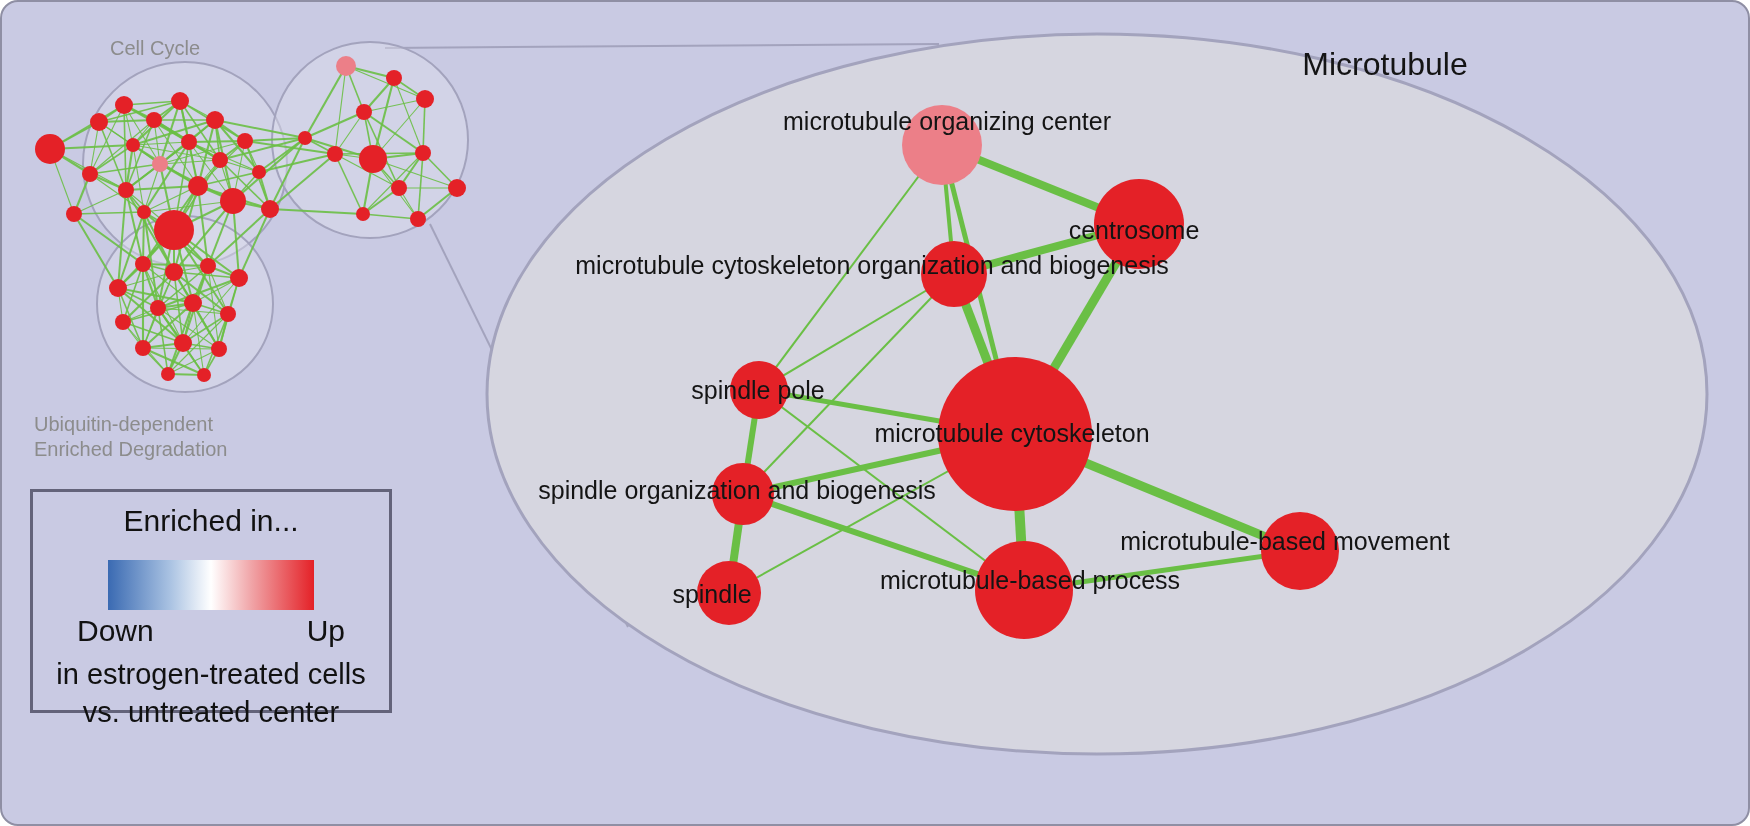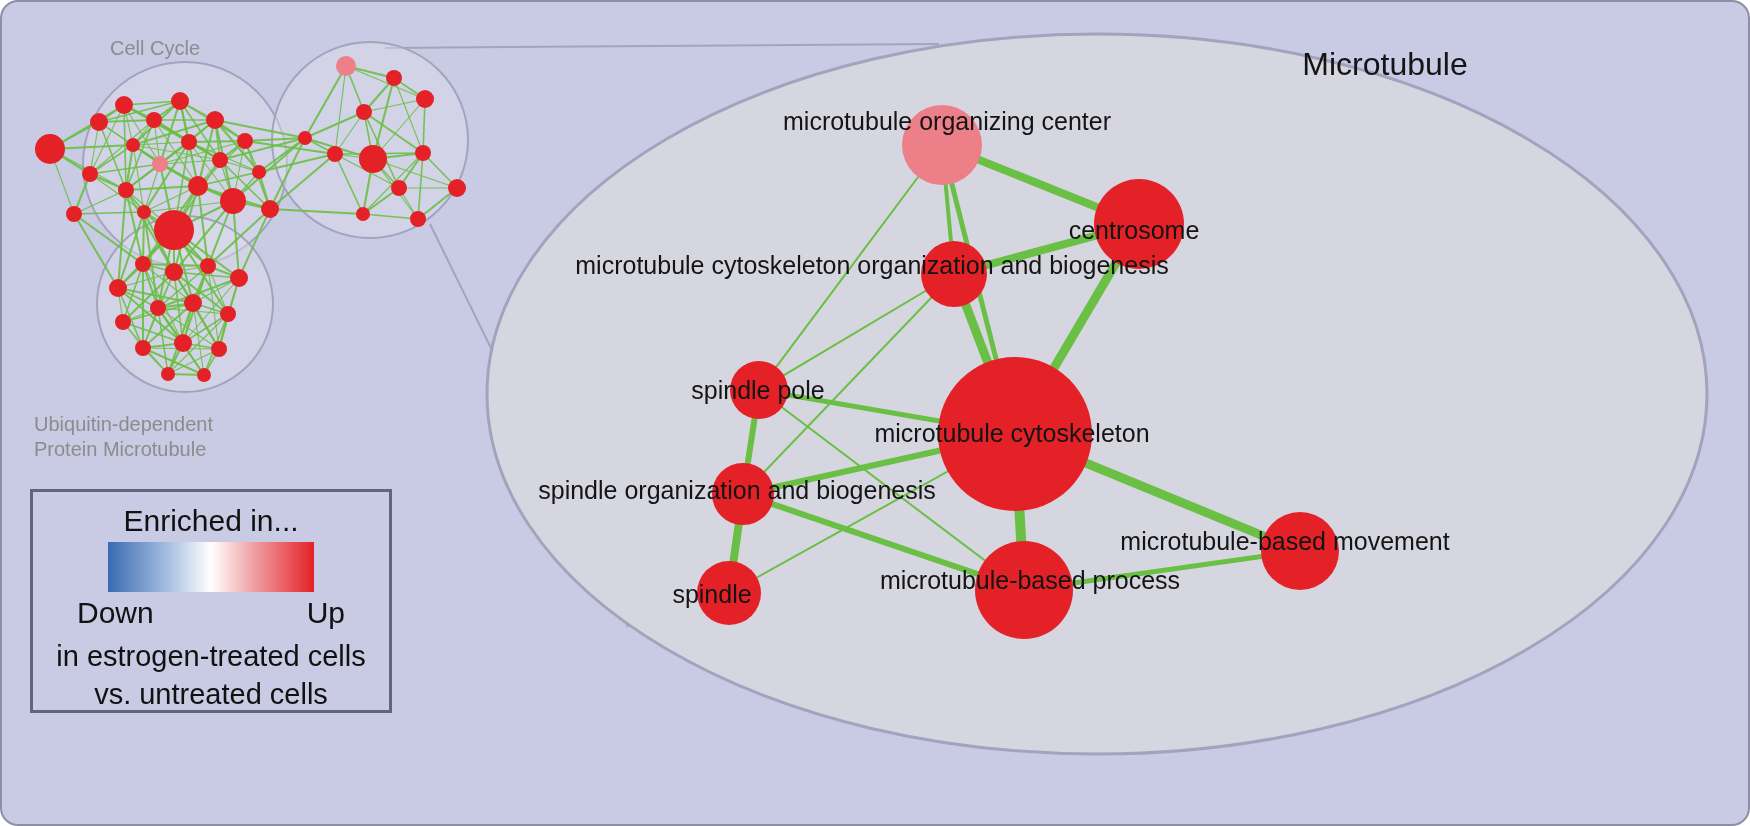--- a/index.html
+++ b/index.html
@@ -18,21 +18,21 @@
   .flabel.black { color: #141414; }
   .flabel.center { text-align: center; }
   .legend {
     position: absolute; left: 28px; top: 487px;
     width: 362px; height: 224px;
     border: 3px solid #63637a;
     background: #c9cae3;
     text-align: center;
     padding-top: 12px;
   }
-  .legend-title { font-size: 30px; color: #111; margin-bottom: 4px; }
+  .legend-title { font-size: 30px; color: #111; margin-bottom: 22px; }
   .legend-bar { width: 206px; height: 50px; margin: 0 auto; }
   .legend-ends {
     width: 268px; margin: 4px auto 8px;
     display: flex; justify-content: space-between;
     font-size: 30px; color: #111;
   }
   .legend-caption { font-size: 29px; color: #111; line-height: 1.3; }
 </style>
 </head>
 <body>
@@ -365,33 +365,33 @@
       <text x="735" y="497" text-anchor="middle" font-size="25" fill="#141414">spindle organization and biogenesis</text>
       <text x="710" y="601" text-anchor="middle" font-size="25" fill="#141414">spindle</text>
       <text x="1028" y="587" text-anchor="middle" font-size="25" fill="#141414">microtubule-based process</text>
       <text x="1283" y="548" text-anchor="middle" font-size="25" fill="#141414">microtubule-based movement</text>
     </svg>
 
   <div class="flabel" style="left:108px; top:34px;">Cell Cycle</div>
 
   <div class="flabel" style="left:32px; top:374px;margin-top:36px;">
     <div>Ubiquitin-dependent</div>
-    <div>Protein Microtubule</div>
+    <div>Enriched Degradation</div>
   </div>
 
   <div class="flabel black center" style="left:1258px; top:42px; width:250px; font-size:32px;">
     <div>Microtubule</div>
   </div>
 
   <div class="legend">
     <div class="legend-title">Enriched in...</div>
     <div class="legend-bar" style="background: linear-gradient(90deg, rgb(58, 106, 178) 0%, rgb(169, 194, 226) 30%, rgb(255, 255, 255) 50%, rgb(240, 163, 166) 70%, rgb(228, 33, 39) 100%);"></div>
     <div class="legend-ends">
       <span>Down</span>
       <span>Up</span>
     </div>
     <div class="legend-caption">
       <div>in estrogen-treated cells</div>
-      <div>vs. untreated cells</div>
+      <div>vs. untreated center</div>
     </div>
   </div>
 
 </div>
 
 </body></html>

